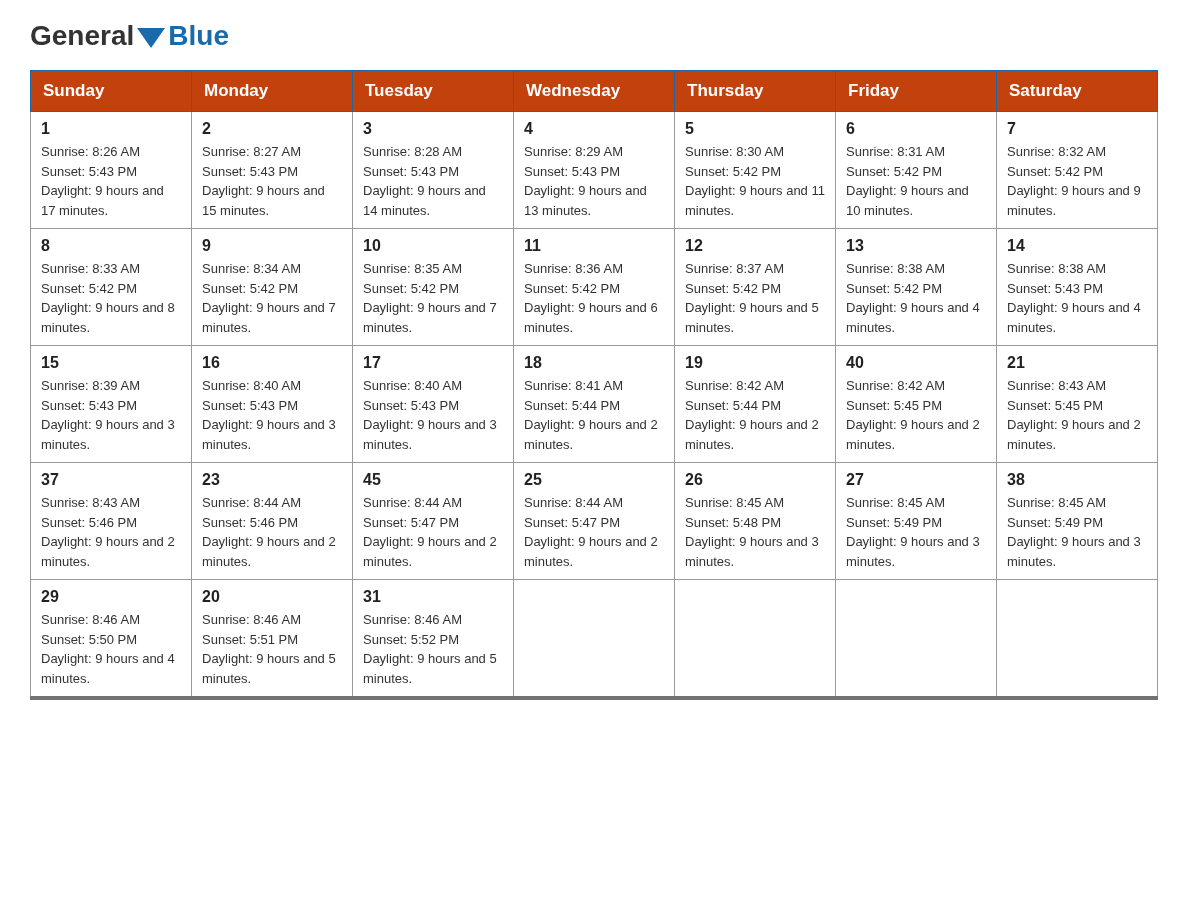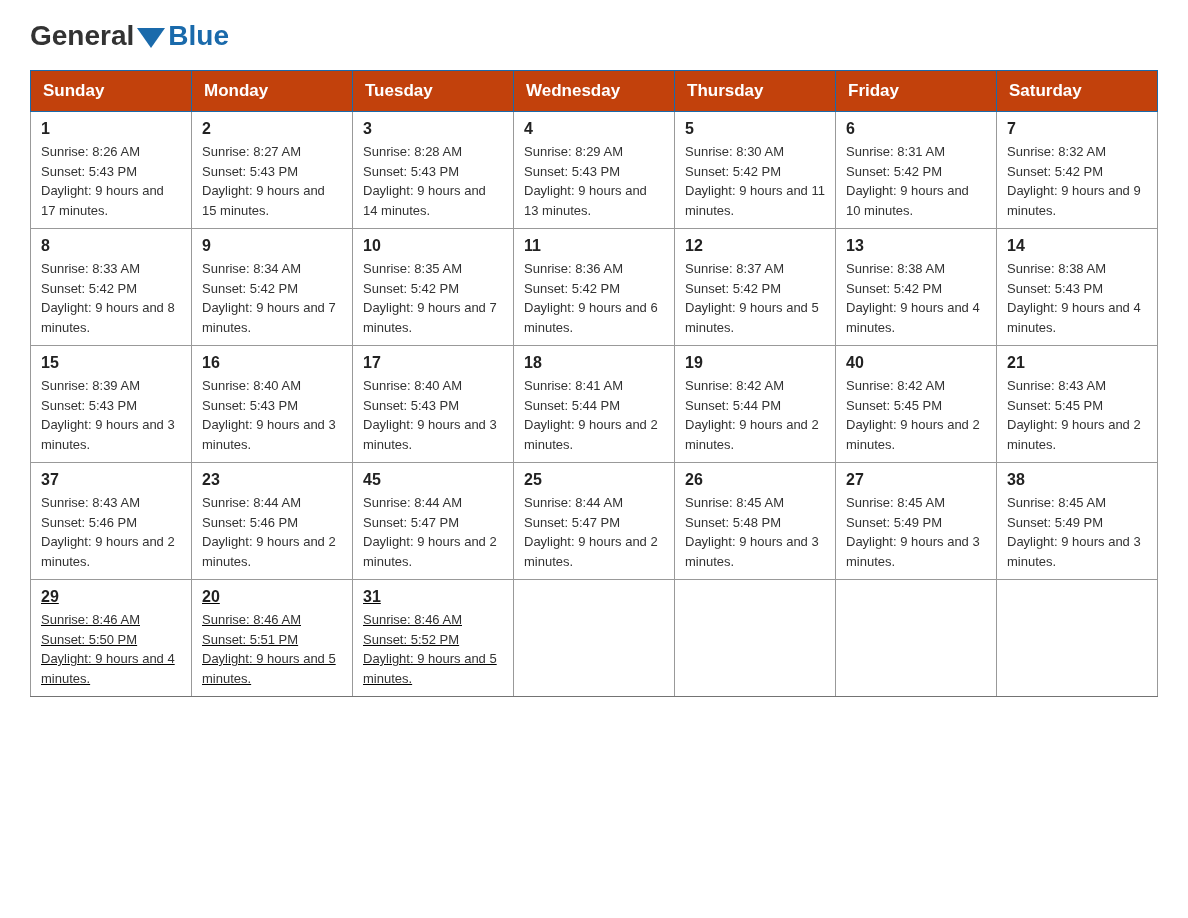--- a/index.html
+++ b/index.html
@@ -90,22 +90,21 @@
     }
     .day-info {
       font-size: 13px;
       color: #333;
       line-height: 1.5;
     }
     .empty-cell {
       background: #fff;
     }
     tr:last-child td {
-      border-bottom: 1px solid #737373;
-      text-decoration: underline;
+      border-bottom: 4px solid #737373;
     }
   </style>
 </head>
 <body>
 
 <div class="header-area">
   <div class="logo-area">
     <div class="logo-text">
       <span class="logo-general">General</span>
       <span class="logo-triangle"></span>

